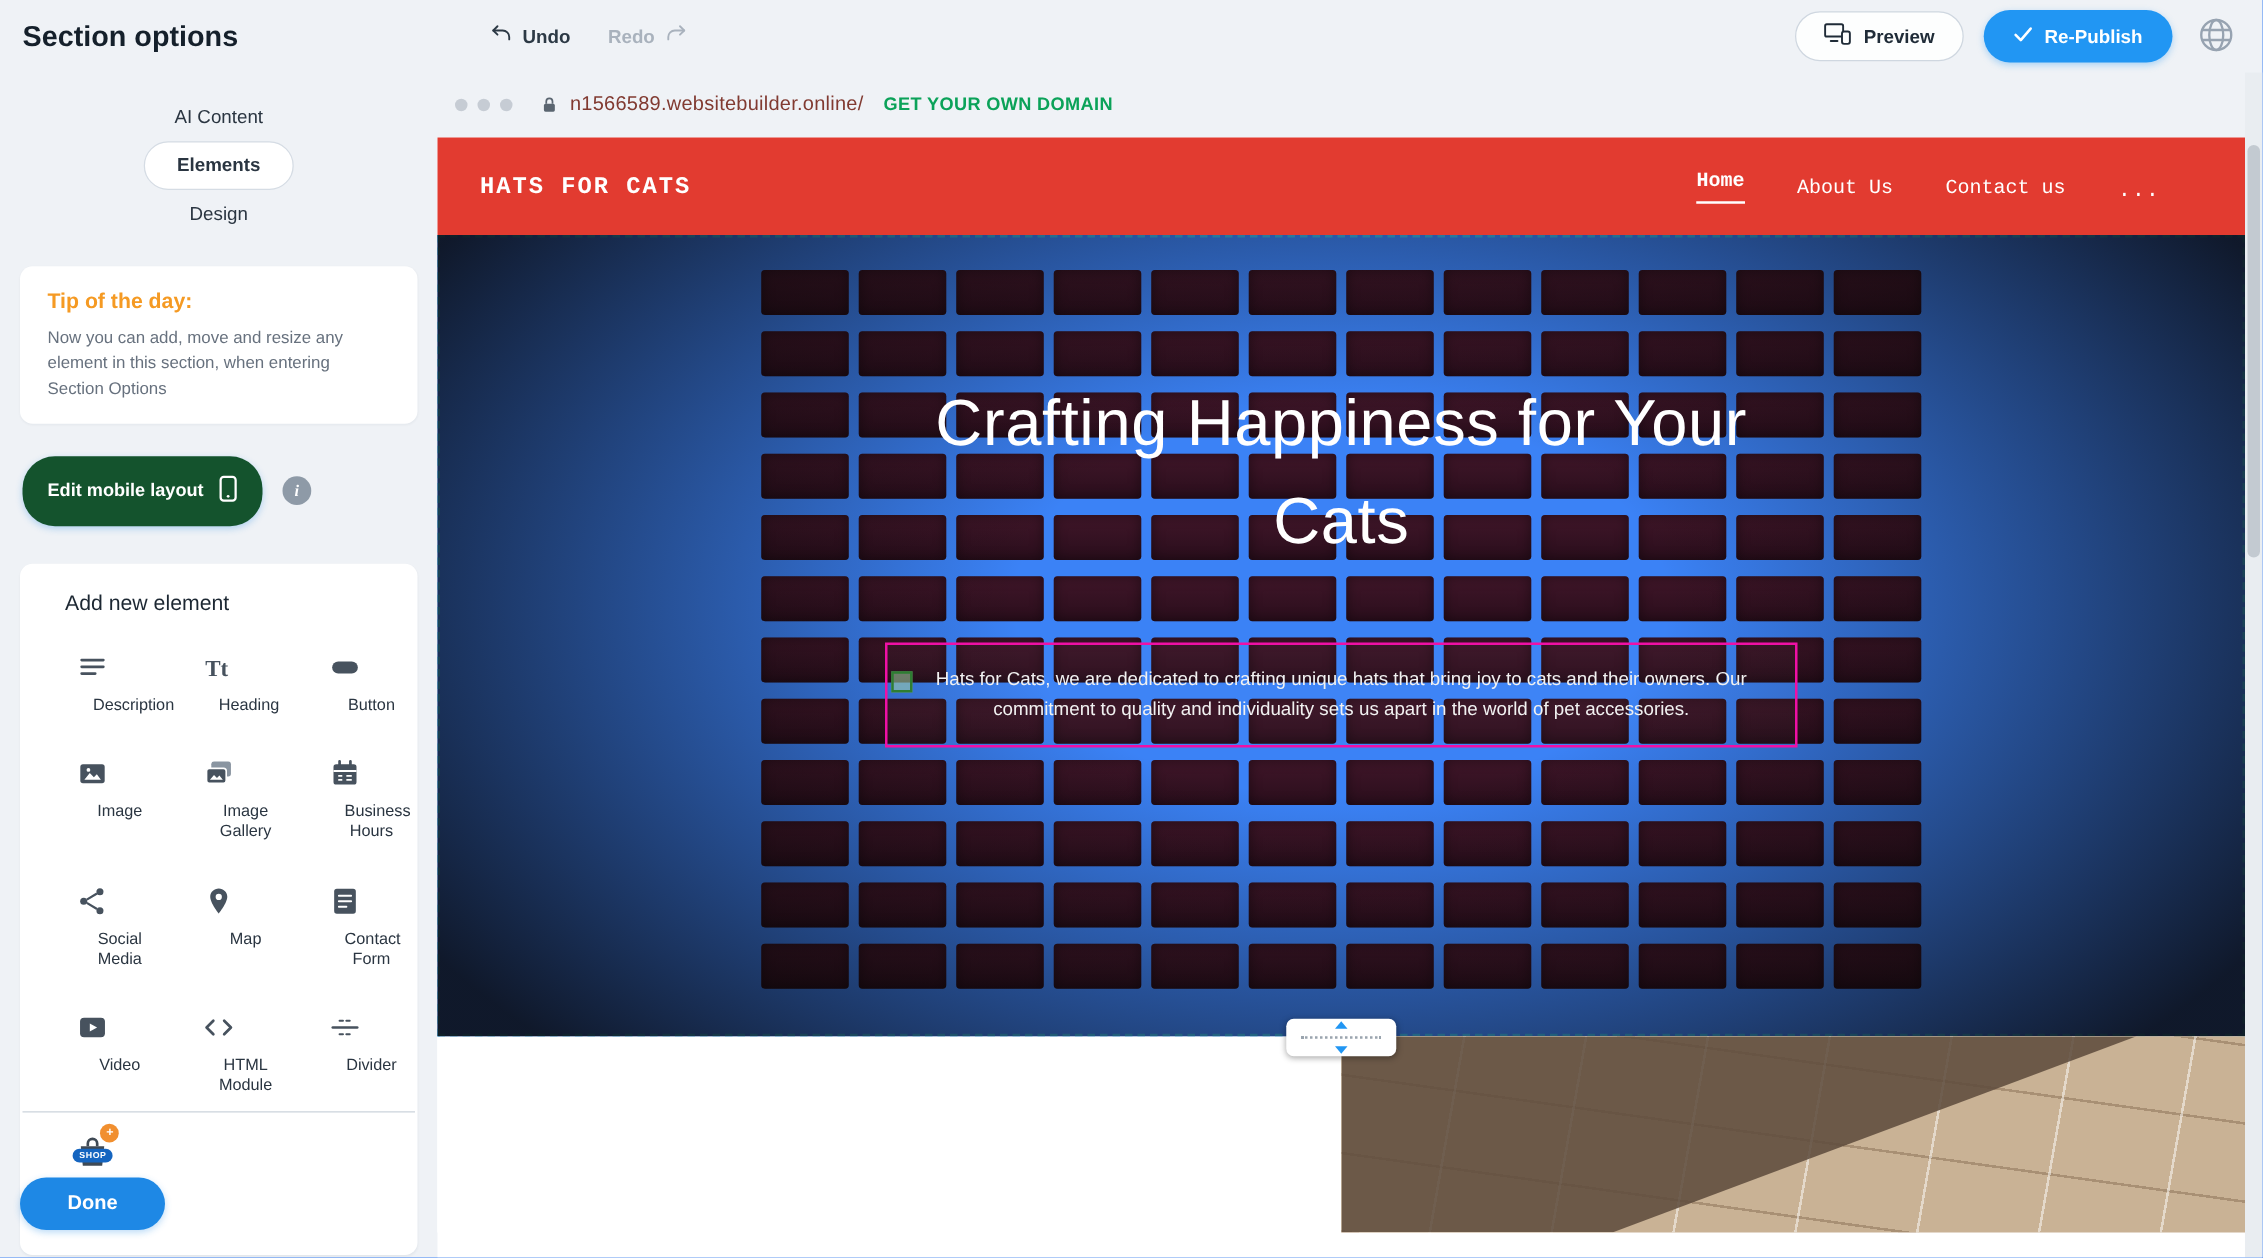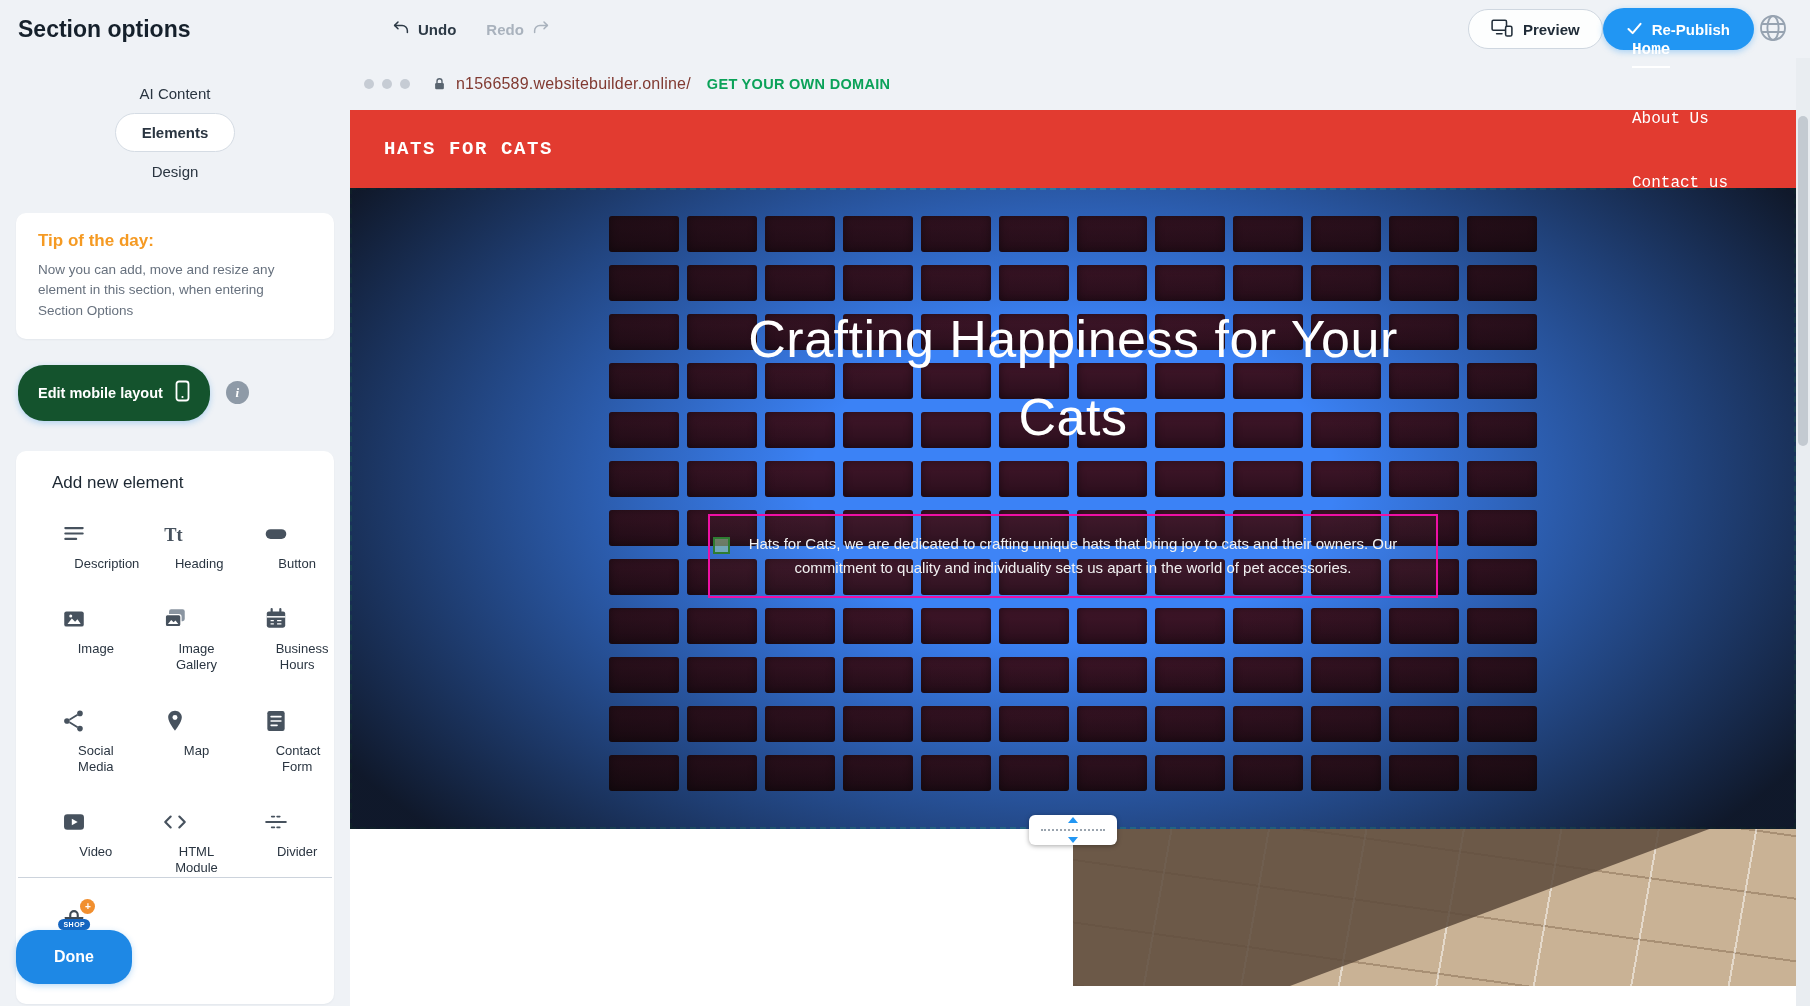--- a/index.html
+++ b/index.html
@@ -17,21 +17,21 @@
     display: flex; align-items: center; padding: 0 18px;
   }
   .topbar-title { font-size: 23px; font-weight: 700; color: #15202b; }
   .history { position: absolute; left: 392px; display: flex; align-items: center; gap: 30px; }
   .hist-btn {
     display: flex; align-items: center; gap: 8px; border: none; background: transparent;
     font-size: 15px; font-weight: 600; color: #2c3945; cursor: pointer;
     font-family: inherit;
   }
   .hist-btn.disabled { color: #a9b2bd; cursor: default; }
-  .topbar-right { margin-left: auto; display: flex; align-items: center; gap: 0; }
+  .topbar-right { margin-left: auto; display: flex; align-items: center; gap: 16px; }
   .preview-btn {
     height: 40px; padding: 0 22px; border-radius: 21px; background: #fdfefe;
     border: 1px solid #cfd7e0; display: flex; align-items: center; gap: 10px;
     font-size: 15px; font-weight: 600; color: #202c38; cursor: pointer; font-family: inherit;
   }
   .republish-btn {
     height: 42px; padding: 0 24px; border-radius: 22px; background: #2196f3; border: none;
     display: flex; align-items: center; gap: 10px; font-size: 15px; font-weight: 600;
     color: #fff; cursor: pointer; box-shadow: 0 2px 6px rgba(33,150,243,0.35); font-family: inherit;
   }
@@ -71,40 +71,40 @@
   .shop-pill { position: absolute; left: 50%; top: 12px; transform: translateX(-50%);
     background: #1565c0; color: #fff; font-size: 7px; font-weight: 700; letter-spacing: 0.5px;
     padding: 2px 5px; border-radius: 7px; }
   .orange-badge { position: absolute; right: -6px; top: -8px; width: 15px; height: 15px; border-radius: 50%;
     background: #f18f2f; color: #fff; font-size: 10px; font-weight: 700; display: flex;
     align-items: center; justify-content: center; }
 
   .sidebar-footer { position: absolute; left: 16px; right: 16px; bottom: 0; }
   .footer-divider { border: none; border-top: 1px solid #ccd3dc; margin: 0 2px 22px; }
   .done-btn {
-    width: 116px; height: 54px; border-radius: 22px; background: #1e88e5; border: none;
+    width: 116px; height: 42px; border-radius: 22px; background: #1e88e5; border: none;
     color: #fff; font-size: 16px; font-weight: 600; cursor: pointer; margin-bottom: 22px;
     box-shadow: 0 2px 6px rgba(30,136,229,0.3); font-family: inherit; margin-top: 30px;
   }
 
   
   .canvas { position: absolute; left: 350px; top: 58px; right: 0; bottom: 0; }
   .browser-bar { height: 52px; display: flex; align-items: center; padding: 0 14px; }
   .window-dots { display: flex; gap: 8px; margin-right: 22px; }
   .window-dot { width: 10px; height: 10px; border-radius: 50%; background: #c6ccd4; }
   .lock { margin-right: 9px; display: flex; }
   .url-text { font-size: 16px; color: #813a31; letter-spacing: 0.2px; }
   .domain-cta { margin-left: 16px; font-size: 14.5px; font-weight: 700; color: #0ba259;
     letter-spacing: 0.3px; cursor: pointer; }
 
   .site { position: absolute; left: 0; top: 52px; right: 14px; bottom: 0; background: #fff; overflow: visible; }
 
   .site-header { height: 78px; background: #e23b30; display: flex; align-items: center; padding: 0 34px; font-family: Liberation Mono, monospace; }
   .site-logo { color: #fff; font-size: 19px; font-weight: 700; letter-spacing: 1.6px; cursor: pointer; }
-  .site-nav { margin-left: auto; display: flex; align-items: flex-start; gap: 42px; margin-right: 34px; flex-direction: column; }
+  .site-nav { margin-left: auto; display: flex; align-items: flex-end; gap: 42px; margin-right: 34px; }
   .nav-item { color: #fff; font-size: 16px; cursor: pointer; padding-bottom: 4px; }
   .nav-item.active { border-bottom: 2px solid #fff; padding-bottom: 7px; font-weight: 600; }
   .nav-more { color: #fff; font-size: 17px; letter-spacing: 1px; cursor: pointer; }
 
   .hero { position: relative; height: 641px; background: #3b82f6;
     outline: 2px dashed #3ab5e9; outline-offset: -2px; }
   .brick-wall { position: absolute; left: 50%; top: 28px; transform: translateX(-50%);
     display: grid; grid-template-columns: repeat(12, 70px); grid-auto-rows: 36px; gap: 13px 8px; }
   .brick { background: linear-gradient(180deg, #401629 0%, #2a0e1c 100%); border-radius: 3px;
     box-shadow: inset 0 0 10px rgba(0,0,0,0.45); }

